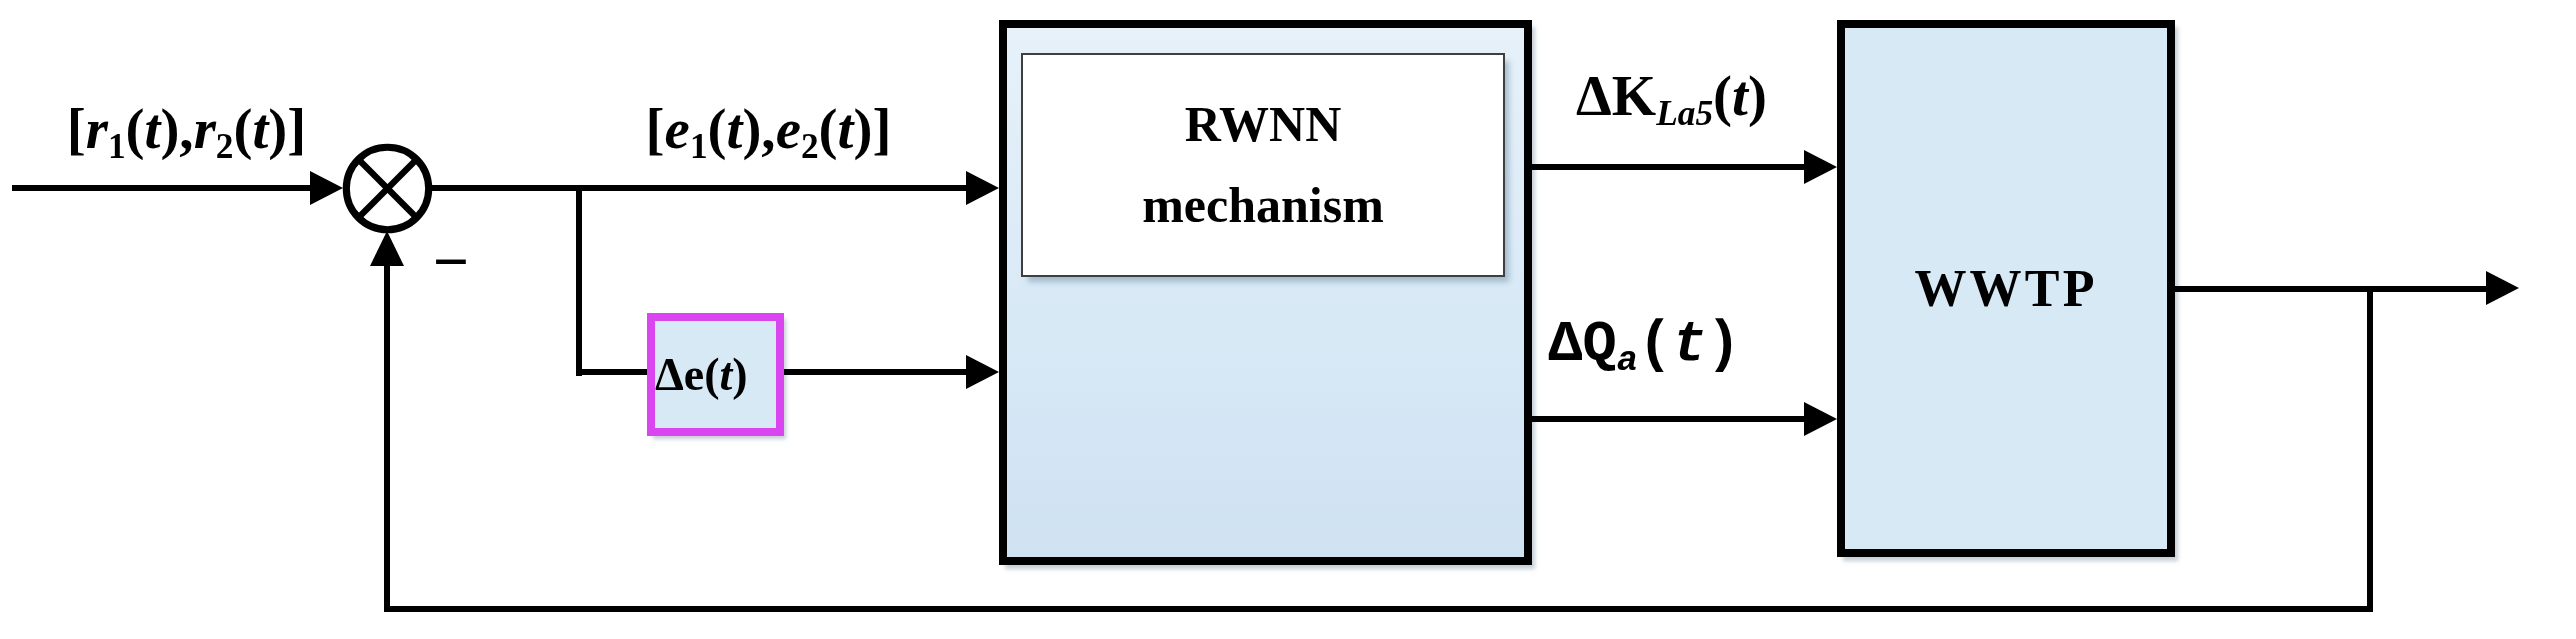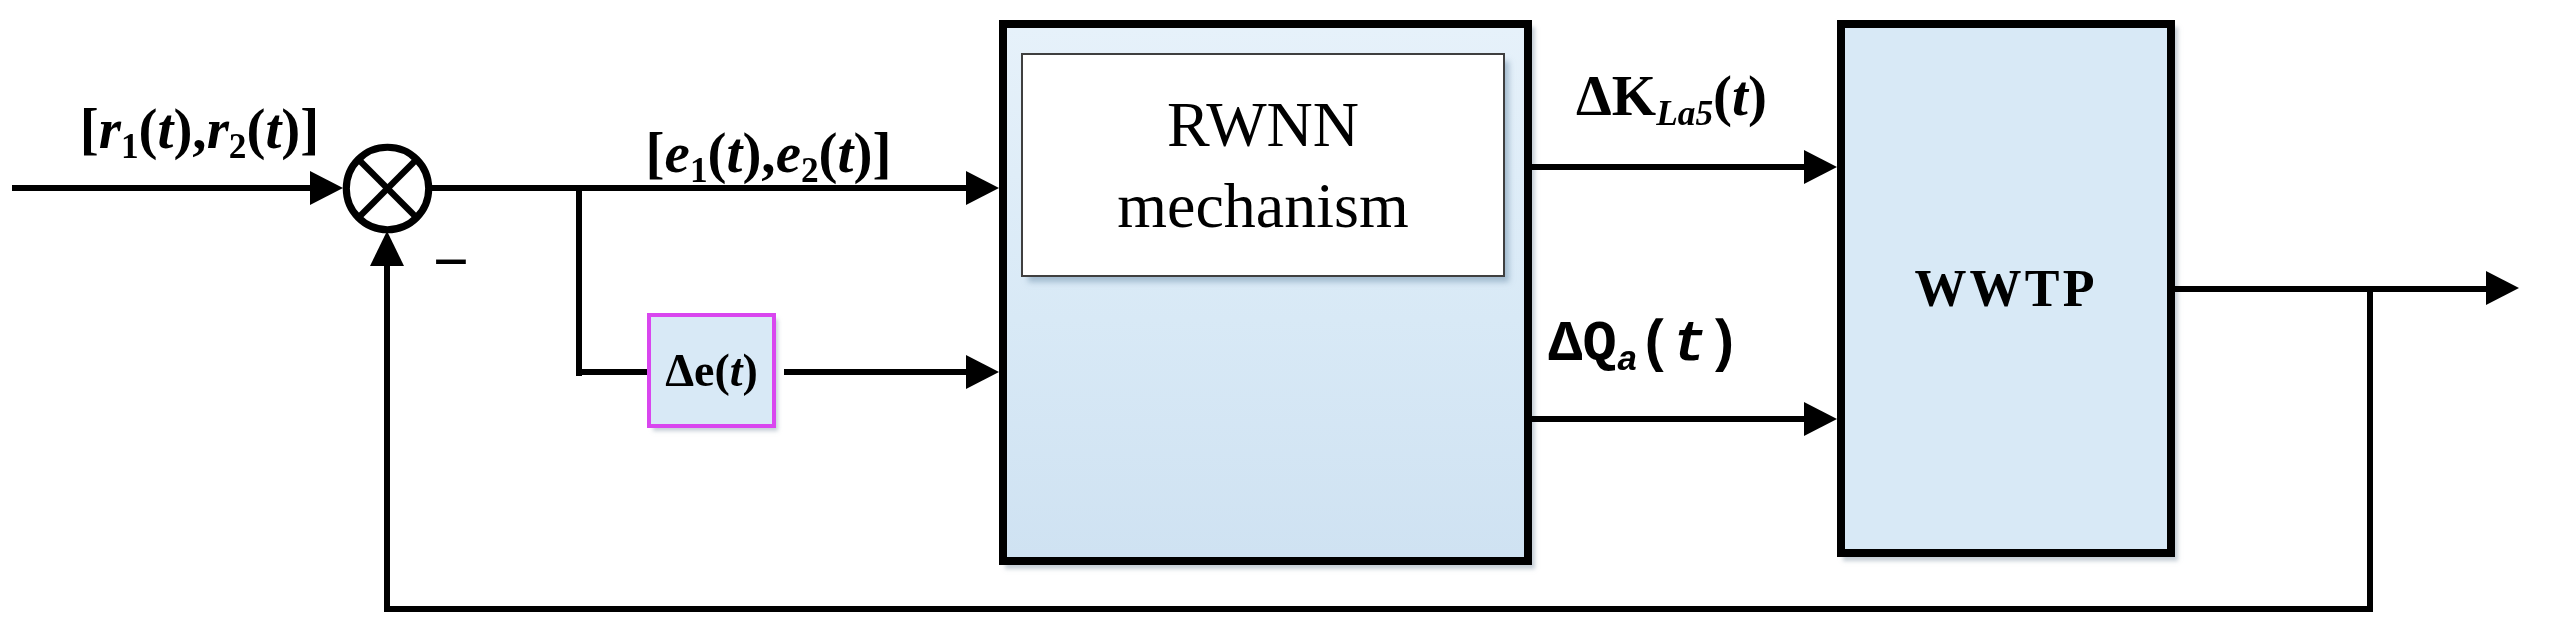--- a/index.html
+++ b/index.html
@@ -18,26 +18,26 @@
   
   .bigbox{
     position:absolute;border:8px solid #000;
     background:linear-gradient(180deg,#e6f1fa 0%,#d8e9f6 55%,#cfe2f2 100%);
     box-shadow:4.8px 5.6px 4px -1.6px rgba(150,165,180,.55);
   }
   .innerbox{
     position:absolute;background:#ffffff;border:2.4px solid #3f3f3f;
     box-shadow:5.6px 6.4px 5.6px -1.6px rgba(125,155,180,.6);
     display:flex;flex-direction:column;align-items:center;justify-content:center;
-    text-align:center;font-weight:normal;font-size:64px;line-height:81px;
+    text-align:center;font-weight:bold;font-size:50px;line-height:81px;
   }
   .smallbox{
-    position:absolute;border:4px solid #d946ef;background:#d8e9f6;
+    position:absolute;border:8px solid #d946ef;background:#d8e9f6;
     box-shadow:4px 4.8px 4px -1.6px rgba(150,165,180,.55);
-    display:flex;align-items:center;justify-content:center;
+    display:flex;align-items:center;justify-content:flex-start;
     font-weight:bold;font-size:46px;
   }
   .wwtp{
     display:flex;align-items:center;justify-content:center;
     font-weight:bold;font-size:52px;letter-spacing:3.2px;
   }
   
   .siglabel{
     position:absolute;height:67px;line-height:67px;text-align:center;
     font-weight:bold;font-size:57px;white-space:nowrap;
@@ -48,23 +48,23 @@
     position:absolute;left:411px;top:228px;width:80px;height:67px;line-height:67px;
     text-align:center;font-weight:bold;font-size:64px;
   }
   .junction-svg{position:absolute;left:336px;top:137px;}
 </style>
 </head>
 <body>
 
 <div class="stage">
 
-  <div class="siglabel" style="left:56px;top:95px;width:287px;"><span>[</span><span class="it">r</span><span class="sb">1</span><span>(</span><span class="it">t</span><span>),</span><span class="it">r</span><span class="sb">2</span><span>(</span><span class="it">t</span><span>)]</span></div>
+  <div class="siglabel" style="left:43px;top:95px;width:287px;"><span>[</span><span class="it">r</span><span class="sb">1</span><span>(</span><span class="it">t</span><span>),</span><span class="it">r</span><span class="sb">2</span><span>(</span><span class="it">t</span><span>)]</span></div>
 
-  <div class="siglabel" style="left:625px;top:95px;width:287px;margin-top:24px;"><span>[</span><span class="it">e</span><span class="sb">1</span><span>(</span><span class="it">t</span><span>),</span><span class="it">e</span><span class="sb">2</span><span>(</span><span class="it">t</span><span>)]</span></div>
+  <div class="siglabel" style="left:625px;top:95px;width:287px;"><span>[</span><span class="it">e</span><span class="sb">1</span><span>(</span><span class="it">t</span><span>),</span><span class="it">e</span><span class="sb">2</span><span>(</span><span class="it">t</span><span>)]</span></div>
 
   <div class="siglabel" style="left:1544px;top:62px;width:255px;"><span>ΔK</span><span class="it sb">La5</span><span>(</span><span class="it">t</span><span>)</span></div>
 
   <div class="siglabel" style="left:1517px;top:312px;width:255px;font-family:Liberation Mono, monospace;"><span>ΔQ</span><span class="it sb">a</span><span>(</span><span class="it">t</span><span>)</span></div>
 
 
   <div class="hline" style="left:12px;top:185px;width:300px;"></div>
   <div class="arrow-right" style="left:310px;top:171px;"></div>
 
   <svg class="junction-svg" width="103" height="103" viewBox="0 0 130 130">

